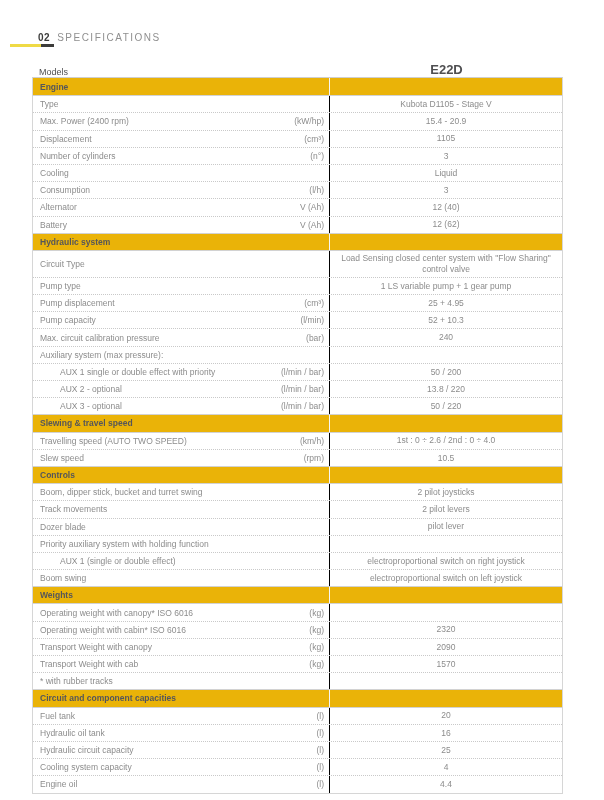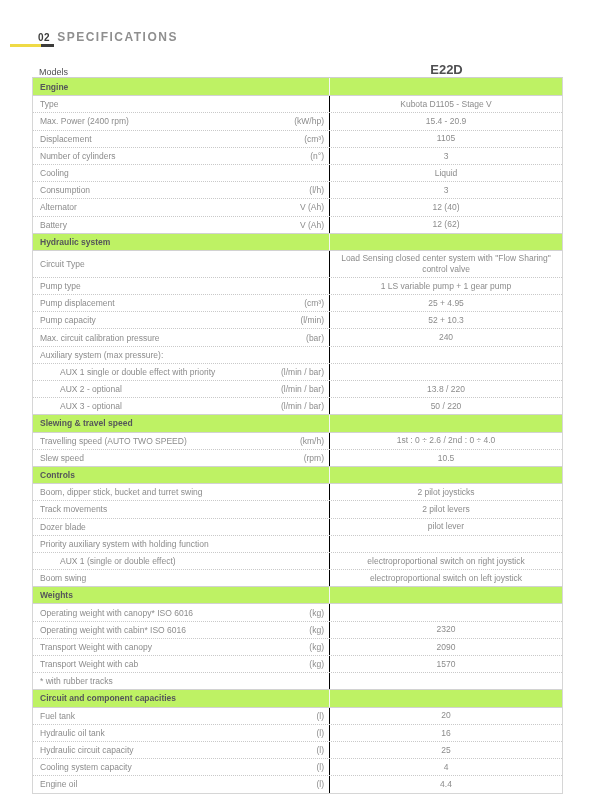--- a/index.html
+++ b/index.html
@@ -2,21 +2,21 @@
 <html><head>
 <meta charset="utf-8">
 <style>
   html,body{margin:0;padding:0;}
   body{background:#ffffff;font-family:"Liberation Sans",sans-serif;-webkit-font-smoothing:antialiased;}
   .page{position:relative;width:604px;height:800px;background:#ffffff;overflow:hidden;}
 
   
   .hdr{position:absolute;left:38px;top:27px;white-space:nowrap;}
   .hdr .num{font-size:10px;font-weight:bold;color:#3c3c3b;letter-spacing:.5px;margin-right:7px;}
-  .hdr .ttl{font-size:12px;color:#8f8f8f;letter-spacing:1.5px;font-weight:bold;}
+  .hdr .ttl{font-size:10px;color:#8f8f8f;letter-spacing:1.5px;}
   .rule{position:absolute;left:10px;top:44px;height:3px;display:flex;}
   .rule .y{width:31px;height:3px;}
   .rule .d{width:13px;height:3px;}
 
   
   .tbl-wrap{position:absolute;left:32px;top:61px;width:531px;}
   .models-row{display:flex;height:16px;align-items:flex-end;}
   .models-row .ml{width:298px;padding-left:7px;box-sizing:border-box;font-size:9px;color:#4f4f51;}
   .models-row .mn{width:233px;text-align:center;font-size:13px;font-weight:bold;color:#4f4f51;}
 
@@ -24,21 +24,21 @@
   .row{display:flex;align-items:stretch;min-height:17.2px;box-sizing:border-box;}
   .row + .row{border-top:1px dotted #c9c9c9;}
   .cell-l{width:297px;box-sizing:border-box;display:flex;justify-content:space-between;align-items:center;
           padding:1px 5px 1px 7px;border-right:1px solid #000000;}
   .cell-r{flex:1;display:flex;align-items:center;justify-content:center;text-align:center;
           font-size:8.5px;color:#8c8c8c;line-height:1.25;padding:1px 4px;box-sizing:border-box;}
   .lbl{font-size:8.5px;color:#8c8c8c;}
   .unit{font-size:8.5px;color:#8c8c8c;white-space:nowrap;padding-left:6px;}
   .indent .lbl{padding-left:20px;}
 
-  .section-row{background:#bef264;}
+  .section-row{background:#eab308;}
   .section-row + .row, .row + .section-row{border-top:1px solid #d2d2d2;}
   .section-row .lbl{font-weight:bold;color:#55565a;font-size:8.5px;}
   .section-row .cell-l{border-right:1px solid #f5f5f5;}
   .row.tall{min-height:27px;}
 </style>
 </head>
 <body>
 
 <div class="page">
 
@@ -159,20 +159,21 @@
           <div class="cell-l">
             <div class="lbl">Auxiliary system (max pressure):</div>
           </div>
           <div class="cell-r"></div>
         </div>
         <div class="row indent">
           <div class="cell-l">
             <div class="lbl">AUX 1 single or double effect with priority</div>
             <div class="unit">(l/min / bar)</div>
           </div>
+          <div class="cell-r">50 / 200</div>
         </div>
         <div class="row indent">
           <div class="cell-l">
             <div class="lbl">AUX 2 - optional</div>
             <div class="unit">(l/min / bar)</div>
           </div>
           <div class="cell-r">13.8 / 220</div>
         </div>
         <div class="row indent">
           <div class="cell-l">

